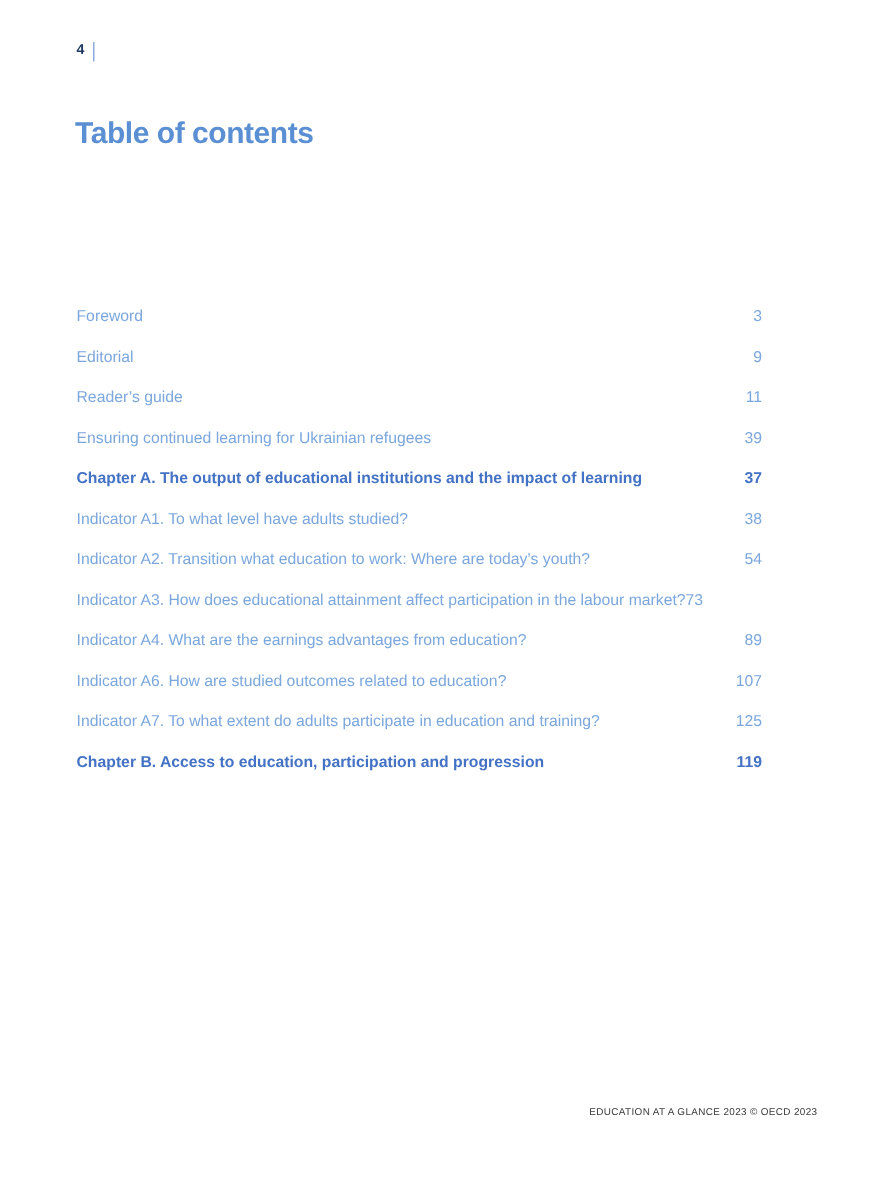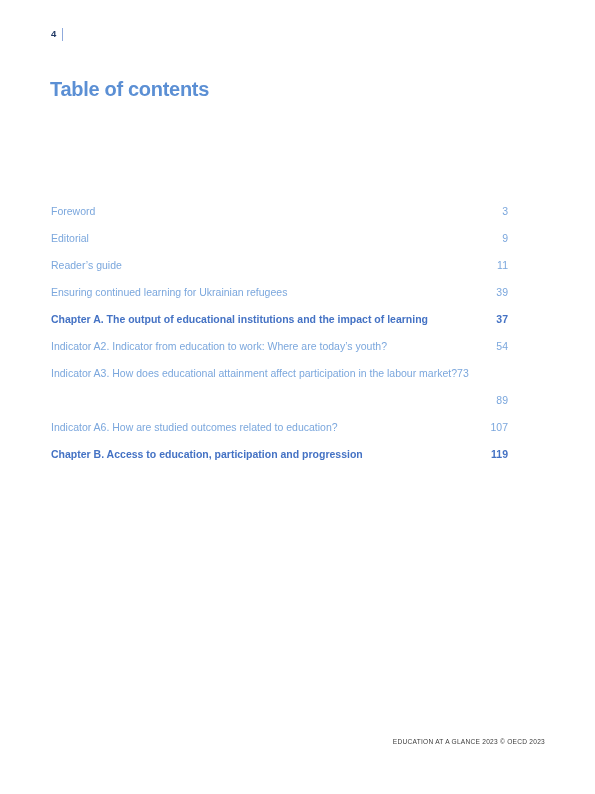--- a/index.html
+++ b/index.html
@@ -133,36 +133,47 @@
         <span class="toc-label">Ensuring continued learning for Ukrainian refugees</span>
         <span class="toc-filler"></span>
         <span class="toc-page">39</span>
       </div>
       <div class="toc-row is-chapter">
         <span class="toc-label">Chapter A. The output of educational institutions and the impact of learning</span>
         <span class="toc-filler"></span>
         <span class="toc-page">37</span>
       </div>
       <div class="toc-row">
-        <span class="toc-label">Indicator A2. Indicator from education to work: Where are today’s youth?</span>
+        <span class="toc-label">Indicator A1. To what level have adults studied?</span>
+        <span class="toc-filler"></span>
+        <span class="toc-page">38</span>
+      </div>
+      <div class="toc-row">
+        <span class="toc-label">Indicator A2. Transition what education to work: Where are today’s youth?</span>
         <span class="toc-filler"></span>
         <span class="toc-page">54</span>
       </div>
       <div class="toc-row is-flush">
         <span class="toc-label">Indicator A3. How does educational attainment affect participation in the labour market?</span>
         <span class="toc-page">73</span>
       </div>
       <div class="toc-row">
+        <span class="toc-label">Indicator A4. What are the earnings advantages from education?</span>
         <span class="toc-filler"></span>
         <span class="toc-page">89</span>
       </div>
       <div class="toc-row">
         <span class="toc-label">Indicator A6. How are studied outcomes related to education?</span>
         <span class="toc-filler"></span>
         <span class="toc-page">107</span>
+      </div>
+      <div class="toc-row">
+        <span class="toc-label">Indicator A7. To what extent do adults participate in education and training?</span>
+        <span class="toc-filler"></span>
+        <span class="toc-page">125</span>
       </div>
       <div class="toc-row is-chapter">
         <span class="toc-label">Chapter B. Access to education, participation and progression</span>
         <span class="toc-filler"></span>
         <span class="toc-page">119</span>
       </div>
     </div>
 
   <div class="footer">EDUCATION AT A GLANCE 2023 © OECD 2023</div>
 

